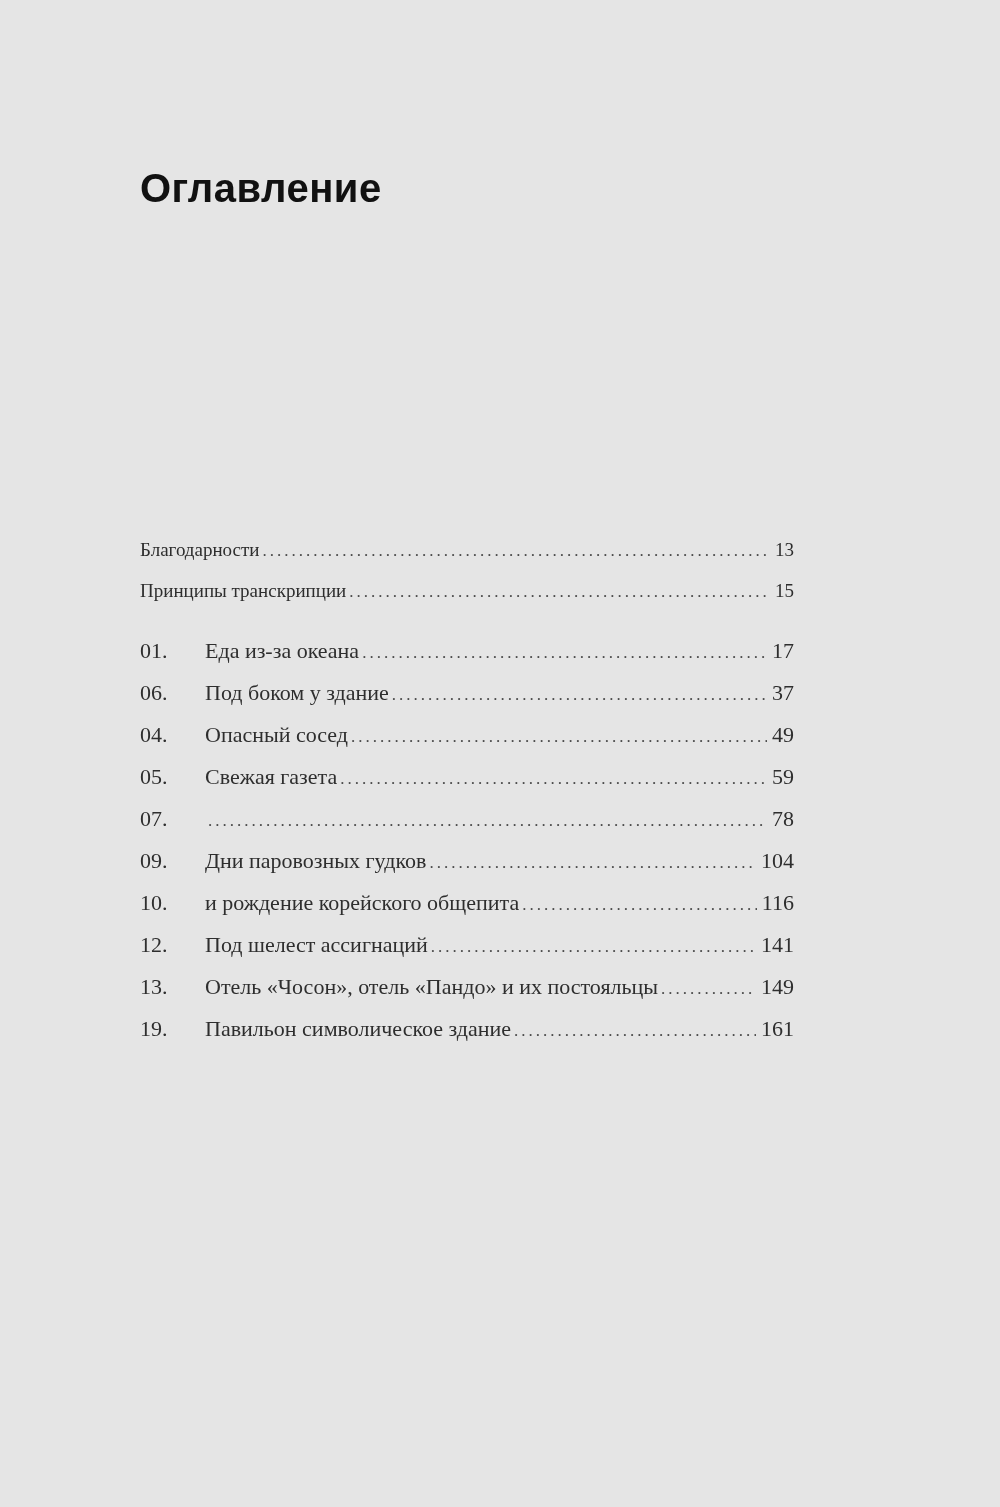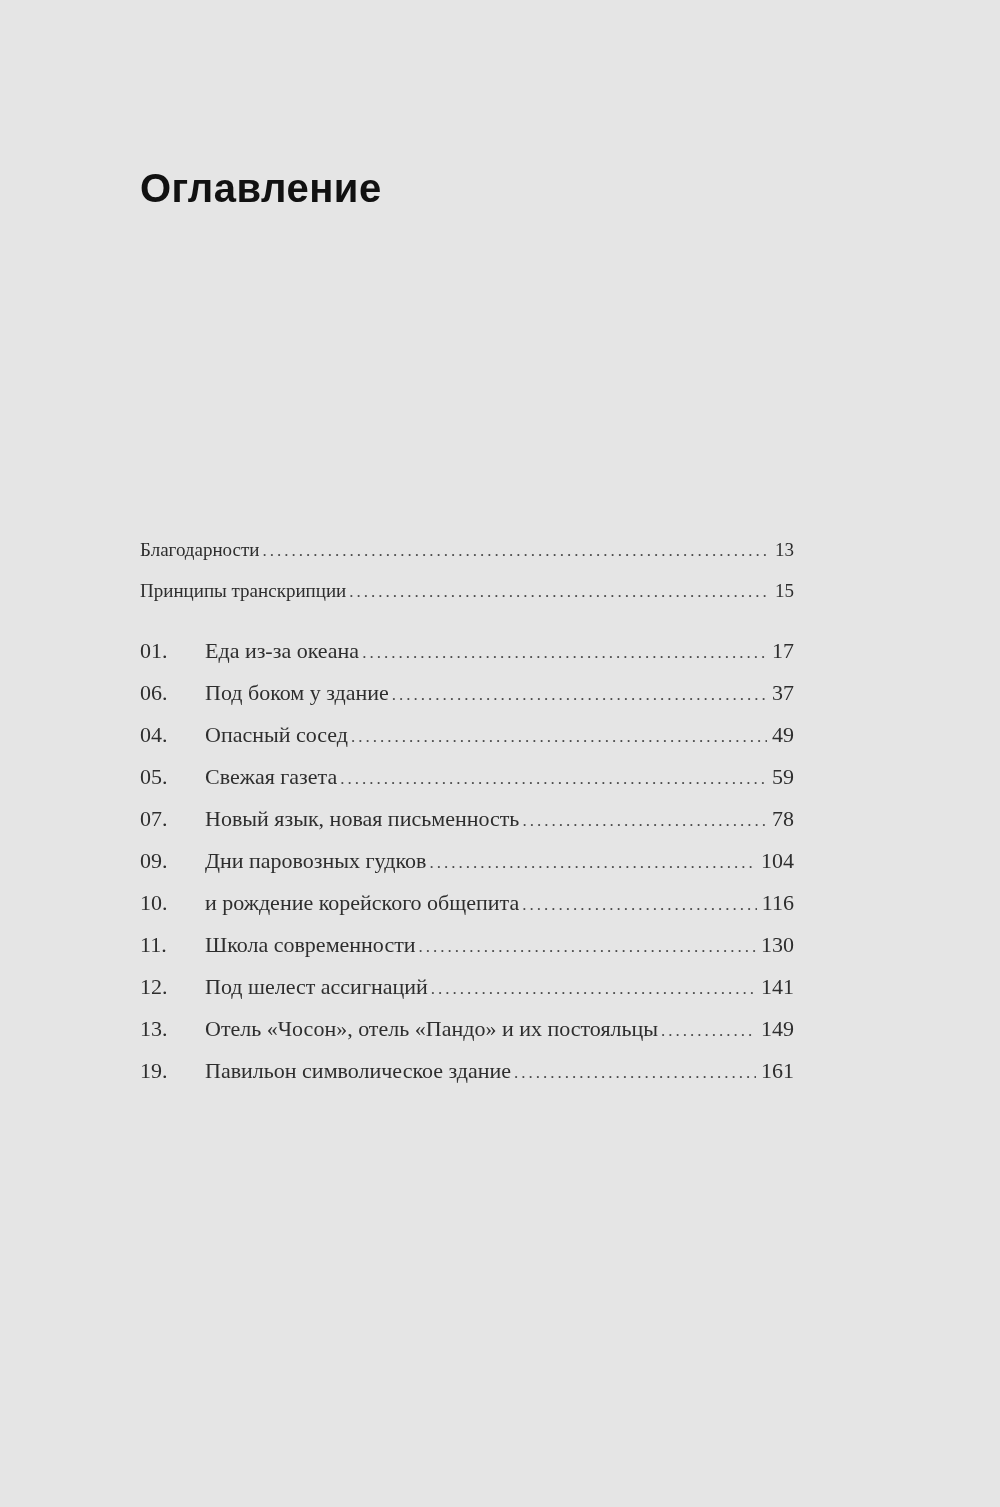--- a/index.html
+++ b/index.html
@@ -145,21 +145,20 @@
               <span class="entry-title">Свежая газета</span>
               <span class="leader"></span>
               <span class="pagenum">59</span>
             </div>
           </div>
         </div>
         <div class="ch-row">
           <span class="ch-num">07.</span>
           <div class="ch-body">
             <div class="toc-line">
-              <span class="entry-title">Новый язык, новая письменность</span>
               <span class="leader"></span>
               <span class="pagenum">78</span>
             </div>
           </div>
         </div>
         <div class="ch-row">
           <span class="ch-num">09.</span>
           <div class="ch-body">
             <div class="toc-line">
               <span class="entry-title">Дни паровозных гудков</span>
@@ -168,30 +167,20 @@
             </div>
           </div>
         </div>
         <div class="ch-row">
           <span class="ch-num">10.</span>
           <div class="ch-body">
             <div class="toc-line">
               <span class="entry-title">и рождение корейского общепита</span>
               <span class="leader"></span>
               <span class="pagenum">116</span>
-            </div>
-          </div>
-        </div>
-        <div class="ch-row">
-          <span class="ch-num">11.</span>
-          <div class="ch-body">
-            <div class="toc-line">
-              <span class="entry-title">Школа современности</span>
-              <span class="leader"></span>
-              <span class="pagenum">130</span>
             </div>
           </div>
         </div>
         <div class="ch-row">
           <span class="ch-num">12.</span>
           <div class="ch-body">
             <div class="toc-line">
               <span class="entry-title">Под шелест ассигнаций</span>
               <span class="leader"></span>
               <span class="pagenum">141</span>

